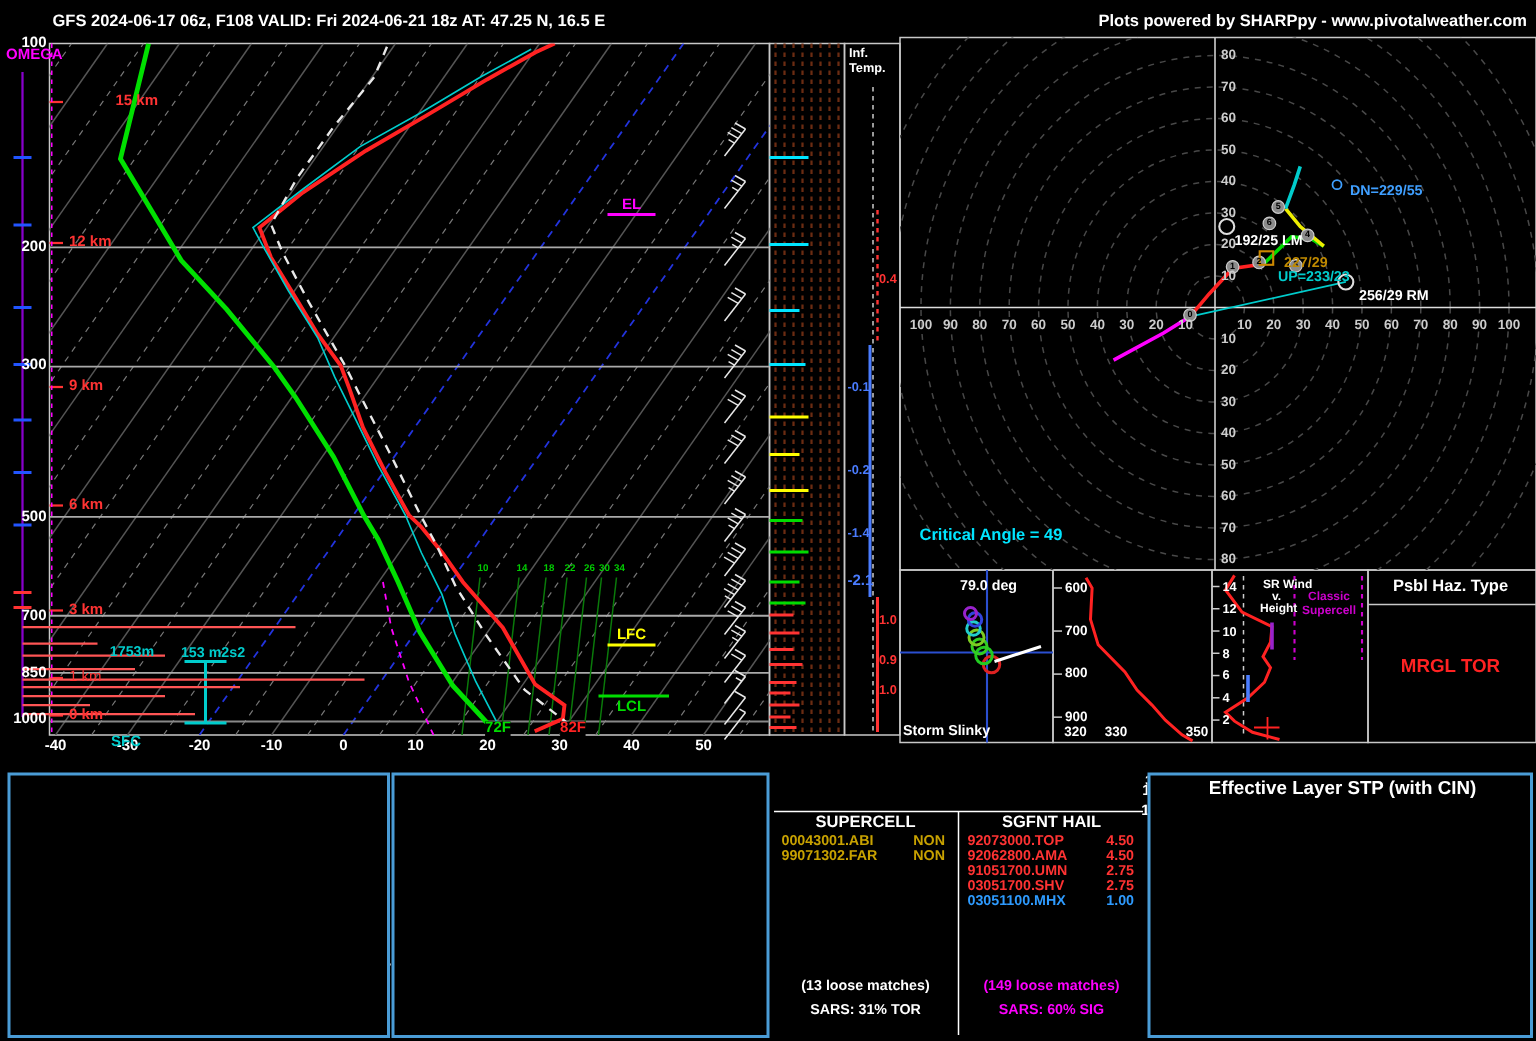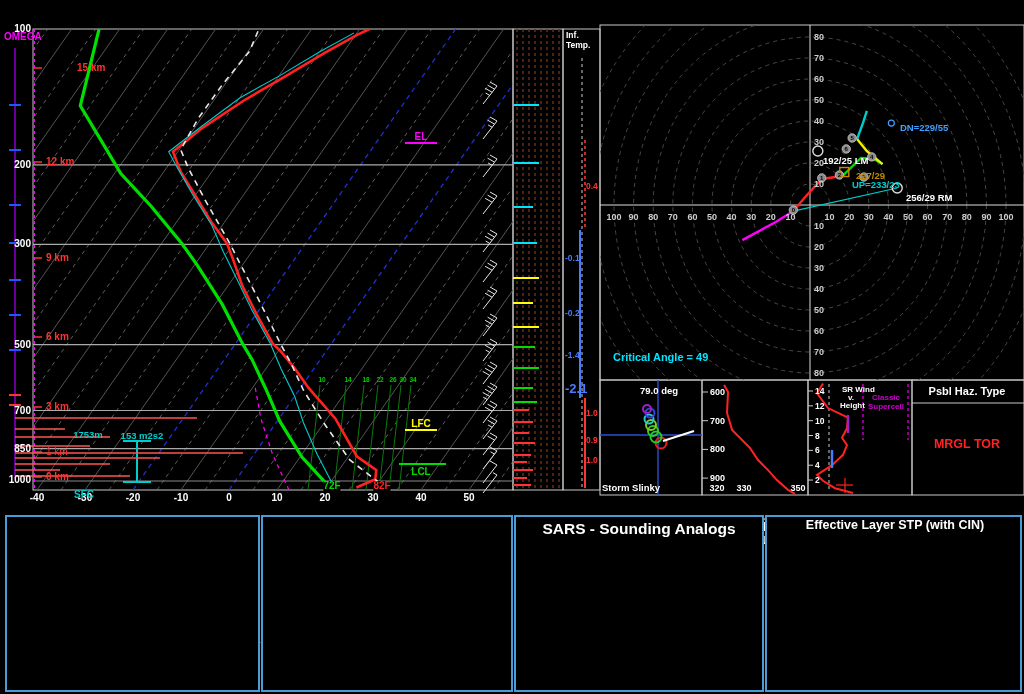--- a/index.html
+++ b/index.html
@@ -11,20 +11,24 @@
   .bpanel{position:absolute;background:#000;border:2px solid #4a9cd6;box-sizing:border-box;}
   #panelA{left:5px;top:515px;width:255px;height:177px;}
   #panelB{left:261px;top:515px;width:252px;height:177px;}
   #panelC{left:514px;top:515px;width:250px;height:177px;}
   #panelD{left:765px;top:515px;width:257px;height:177px;}
 </style>
 </head>
 <body>
 
 <div id="app">
+  <div class="titlebar">
+    <span class="lbl" style="left:35px;top:9px;color:#fff;font-size:11px;font-weight:bold">GFS 2024-06-17 06z, F108  VALID: Fri 2024-06-21 18z  AT: 47.25 N, 16.5 E</span>
+    <span class="lbl" style="right:6px;top:9px;color:#fff;font-size:11px;font-weight:bold">Plots powered by SHARPpy - www.pivotalweather.com</span>
+  </div>
 
   <svg id="vec" width="1024" height="694">
       <rect x="33" y="29" width="480" height="461" fill="none" stroke="#c8c8c8" stroke-width="1"></rect>
       <rect x="513" y="29" width="50" height="461" fill="none" stroke="#c8c8c8" stroke-width="1"></rect>
       <rect x="563" y="29" width="37" height="461" fill="none" stroke="#c8c8c8" stroke-width="1"></rect>
       <rect x="600" y="25" width="424" height="355" fill="none" stroke="#c8c8c8" stroke-width="1"></rect>
       <rect x="600" y="380" width="102" height="115" fill="none" stroke="#c8c8c8" stroke-width="1"></rect>
       <rect x="702" y="380" width="106" height="115" fill="none" stroke="#c8c8c8" stroke-width="1"></rect>
       <rect x="808" y="380" width="104" height="115" fill="none" stroke="#c8c8c8" stroke-width="1"></rect>
       <rect x="912" y="380" width="112" height="115" fill="none" stroke="#c8c8c8" stroke-width="1"></rect>
@@ -436,21 +440,21 @@
       <span class="lbl" style="left: 229px; top: 498px; color: rgb(255, 255, 255); font-size: 10px; font-weight: bold; transform: translate(-50%, -50%);">0</span>
       <span class="lbl" style="left: 277px; top: 498px; color: rgb(255, 255, 255); font-size: 10px; font-weight: bold; transform: translate(-50%, -50%);">10</span>
       <span class="lbl" style="left: 325px; top: 498px; color: rgb(255, 255, 255); font-size: 10px; font-weight: bold; transform: translate(-50%, -50%);">20</span>
       <span class="lbl" style="left: 373px; top: 498px; color: rgb(255, 255, 255); font-size: 10px; font-weight: bold; transform: translate(-50%, -50%);">30</span>
       <span class="lbl" style="left: 421px; top: 498px; color: rgb(255, 255, 255); font-size: 10px; font-weight: bold; transform: translate(-50%, -50%);">40</span>
       <span class="lbl" style="left: 469px; top: 498px; color: rgb(255, 255, 255); font-size: 10px; font-weight: bold; transform: translate(-50%, -50%);">50</span>
       <span class="lbl" style="left: 586px; top: 186px; color: rgb(255, 51, 51); font-size: 8.5px; font-weight: bold; transform: translateY(-50%);">0.4</span>
       <span class="lbl" style="left: 565px; top: 258px; color: rgb(74, 124, 255); font-size: 8.5px; font-weight: bold; transform: translateY(-50%);">-0.1</span>
       <span class="lbl" style="left: 565px; top: 313px; color: rgb(74, 124, 255); font-size: 8.5px; font-weight: bold; transform: translateY(-50%);">-0.2</span>
       <span class="lbl" style="left: 565px; top: 355px; color: rgb(74, 124, 255); font-size: 8.5px; font-weight: bold; transform: translateY(-50%);">-1.4</span>
-      <span class="lbl" style="left: 565px; top: 388px; color: rgb(74, 124, 255); font-size: 13px; font-weight: bold; transform: translateY(-50%);">-2.1</span>
+      <span class="lbl" style="left: 565px; top: 388px; color: rgb(74, 124, 255); font-size: 10px; font-weight: bold; transform: translateY(-50%);">-2.1</span>
       <span class="lbl" style="left: 586px; top: 413px; color: rgb(255, 51, 51); font-size: 8.5px; font-weight: bold; transform: translateY(-50%);">1.0</span>
       <span class="lbl" style="left: 586px; top: 440px; color: rgb(255, 51, 51); font-size: 8.5px; font-weight: bold; transform: translateY(-50%);">0.9</span>
       <span class="lbl" style="left: 586px; top: 460px; color: rgb(255, 51, 51); font-size: 8.5px; font-weight: bold; transform: translateY(-50%);">1.0</span>
       <span class="lbl" style="left: 614px; top: 217px; color: rgb(204, 204, 204); font-size: 9px; font-weight: bold; transform: translate(-50%, -50%);">100</span>
       <span class="lbl" style="left: 633.6px; top: 217px; color: rgb(204, 204, 204); font-size: 9px; font-weight: bold; transform: translate(-50%, -50%);">90</span>
       <span class="lbl" style="left: 653.2px; top: 217px; color: rgb(204, 204, 204); font-size: 9px; font-weight: bold; transform: translate(-50%, -50%);">80</span>
       <span class="lbl" style="left: 672.8px; top: 217px; color: rgb(204, 204, 204); font-size: 9px; font-weight: bold; transform: translate(-50%, -50%);">70</span>
       <span class="lbl" style="left: 692.4px; top: 217px; color: rgb(204, 204, 204); font-size: 9px; font-weight: bold; transform: translate(-50%, -50%);">60</span>
       <span class="lbl" style="left: 712px; top: 217px; color: rgb(204, 204, 204); font-size: 9px; font-weight: bold; transform: translate(-50%, -50%);">50</span>
       <span class="lbl" style="left: 731.6px; top: 217px; color: rgb(204, 204, 204); font-size: 9px; font-weight: bold; transform: translate(-50%, -50%);">40</span>
@@ -687,19 +691,16 @@
   <span class="lbl" style="left:566px;top:31px;color:#fff;font-size:8.5px;font-weight:bold">Inf.</span>
   <span class="lbl" style="left:566px;top:41px;color:#fff;font-size:8.5px;font-weight:bold">Temp.</span>
   <span class="lbl" style="left:613px;top:352px;color:#00e5ff;font-size:11px;font-weight:bold">Critical Angle = 49</span>
   <span class="lbl" style="left:640px;top:386px;color:#fff;font-size:9.5px;font-weight:bold">79.0 deg</span>
   <span class="lbl" style="left:602px;top:483px;color:#fff;font-size:9.5px;font-weight:bold">Storm Slinky</span>
   <span class="lbl" style="left:967px;top:386px;color:#fff;font-size:11px;font-weight:bold;transform:translateX(-50%)">Psbl Haz. Type</span>
   <span class="lbl" style="left:967px;top:438px;color:#ff2222;font-size:12.5px;font-weight:bold;transform:translateX(-50%)">MRGL TOR</span>
 
   <div id="panelA" class="bpanel"></div>
   <div id="panelB" class="bpanel"></div>
-  <div id="panelC" class="bpanel">
-    <span class="lbl" style="left:123px;top:4px;color:#fff;font-size:15.5px;font-weight:bold;transform:translateX(-50%)">SARS - Sounding Analogs</span>
-  </div>
   <div id="panelD" class="bpanel">
     <span class="lbl" style="left:128px;top:2px;color:#fff;font-size:12.5px;font-weight:bold;transform:translateX(-50%)">Effective Layer STP (with CIN)</span>
   </div>
 </div>
 
 </body></html>

